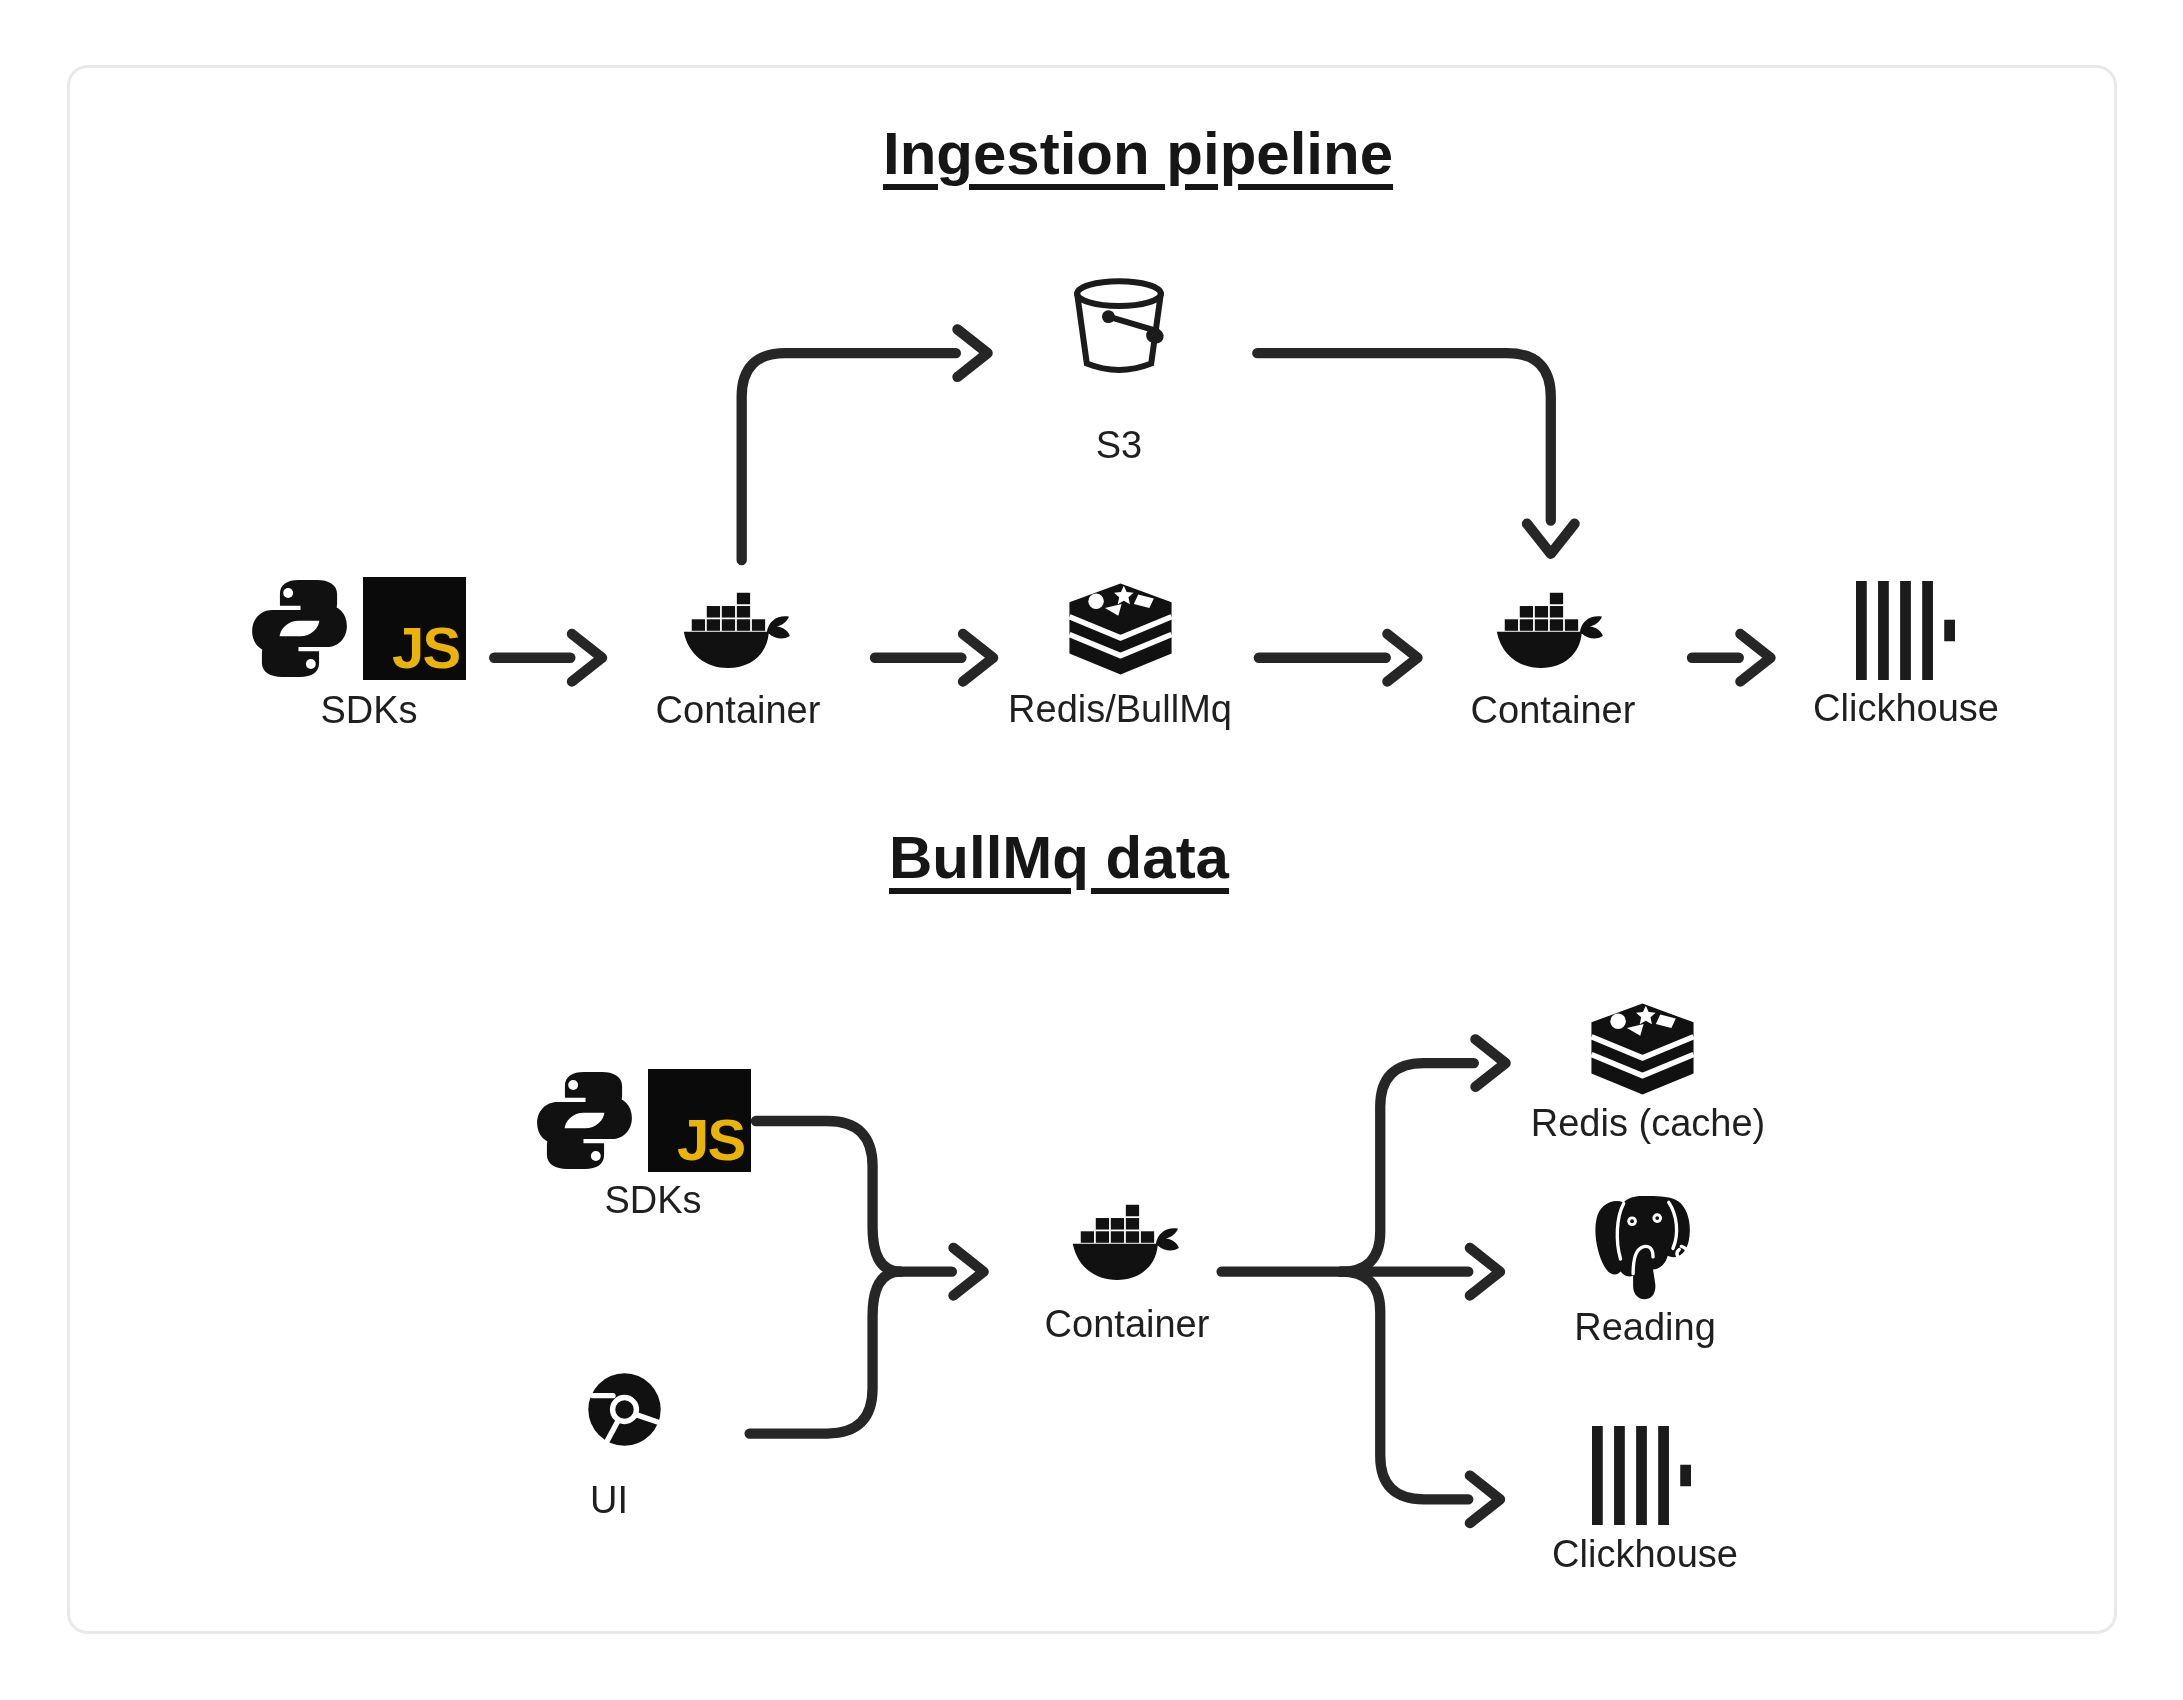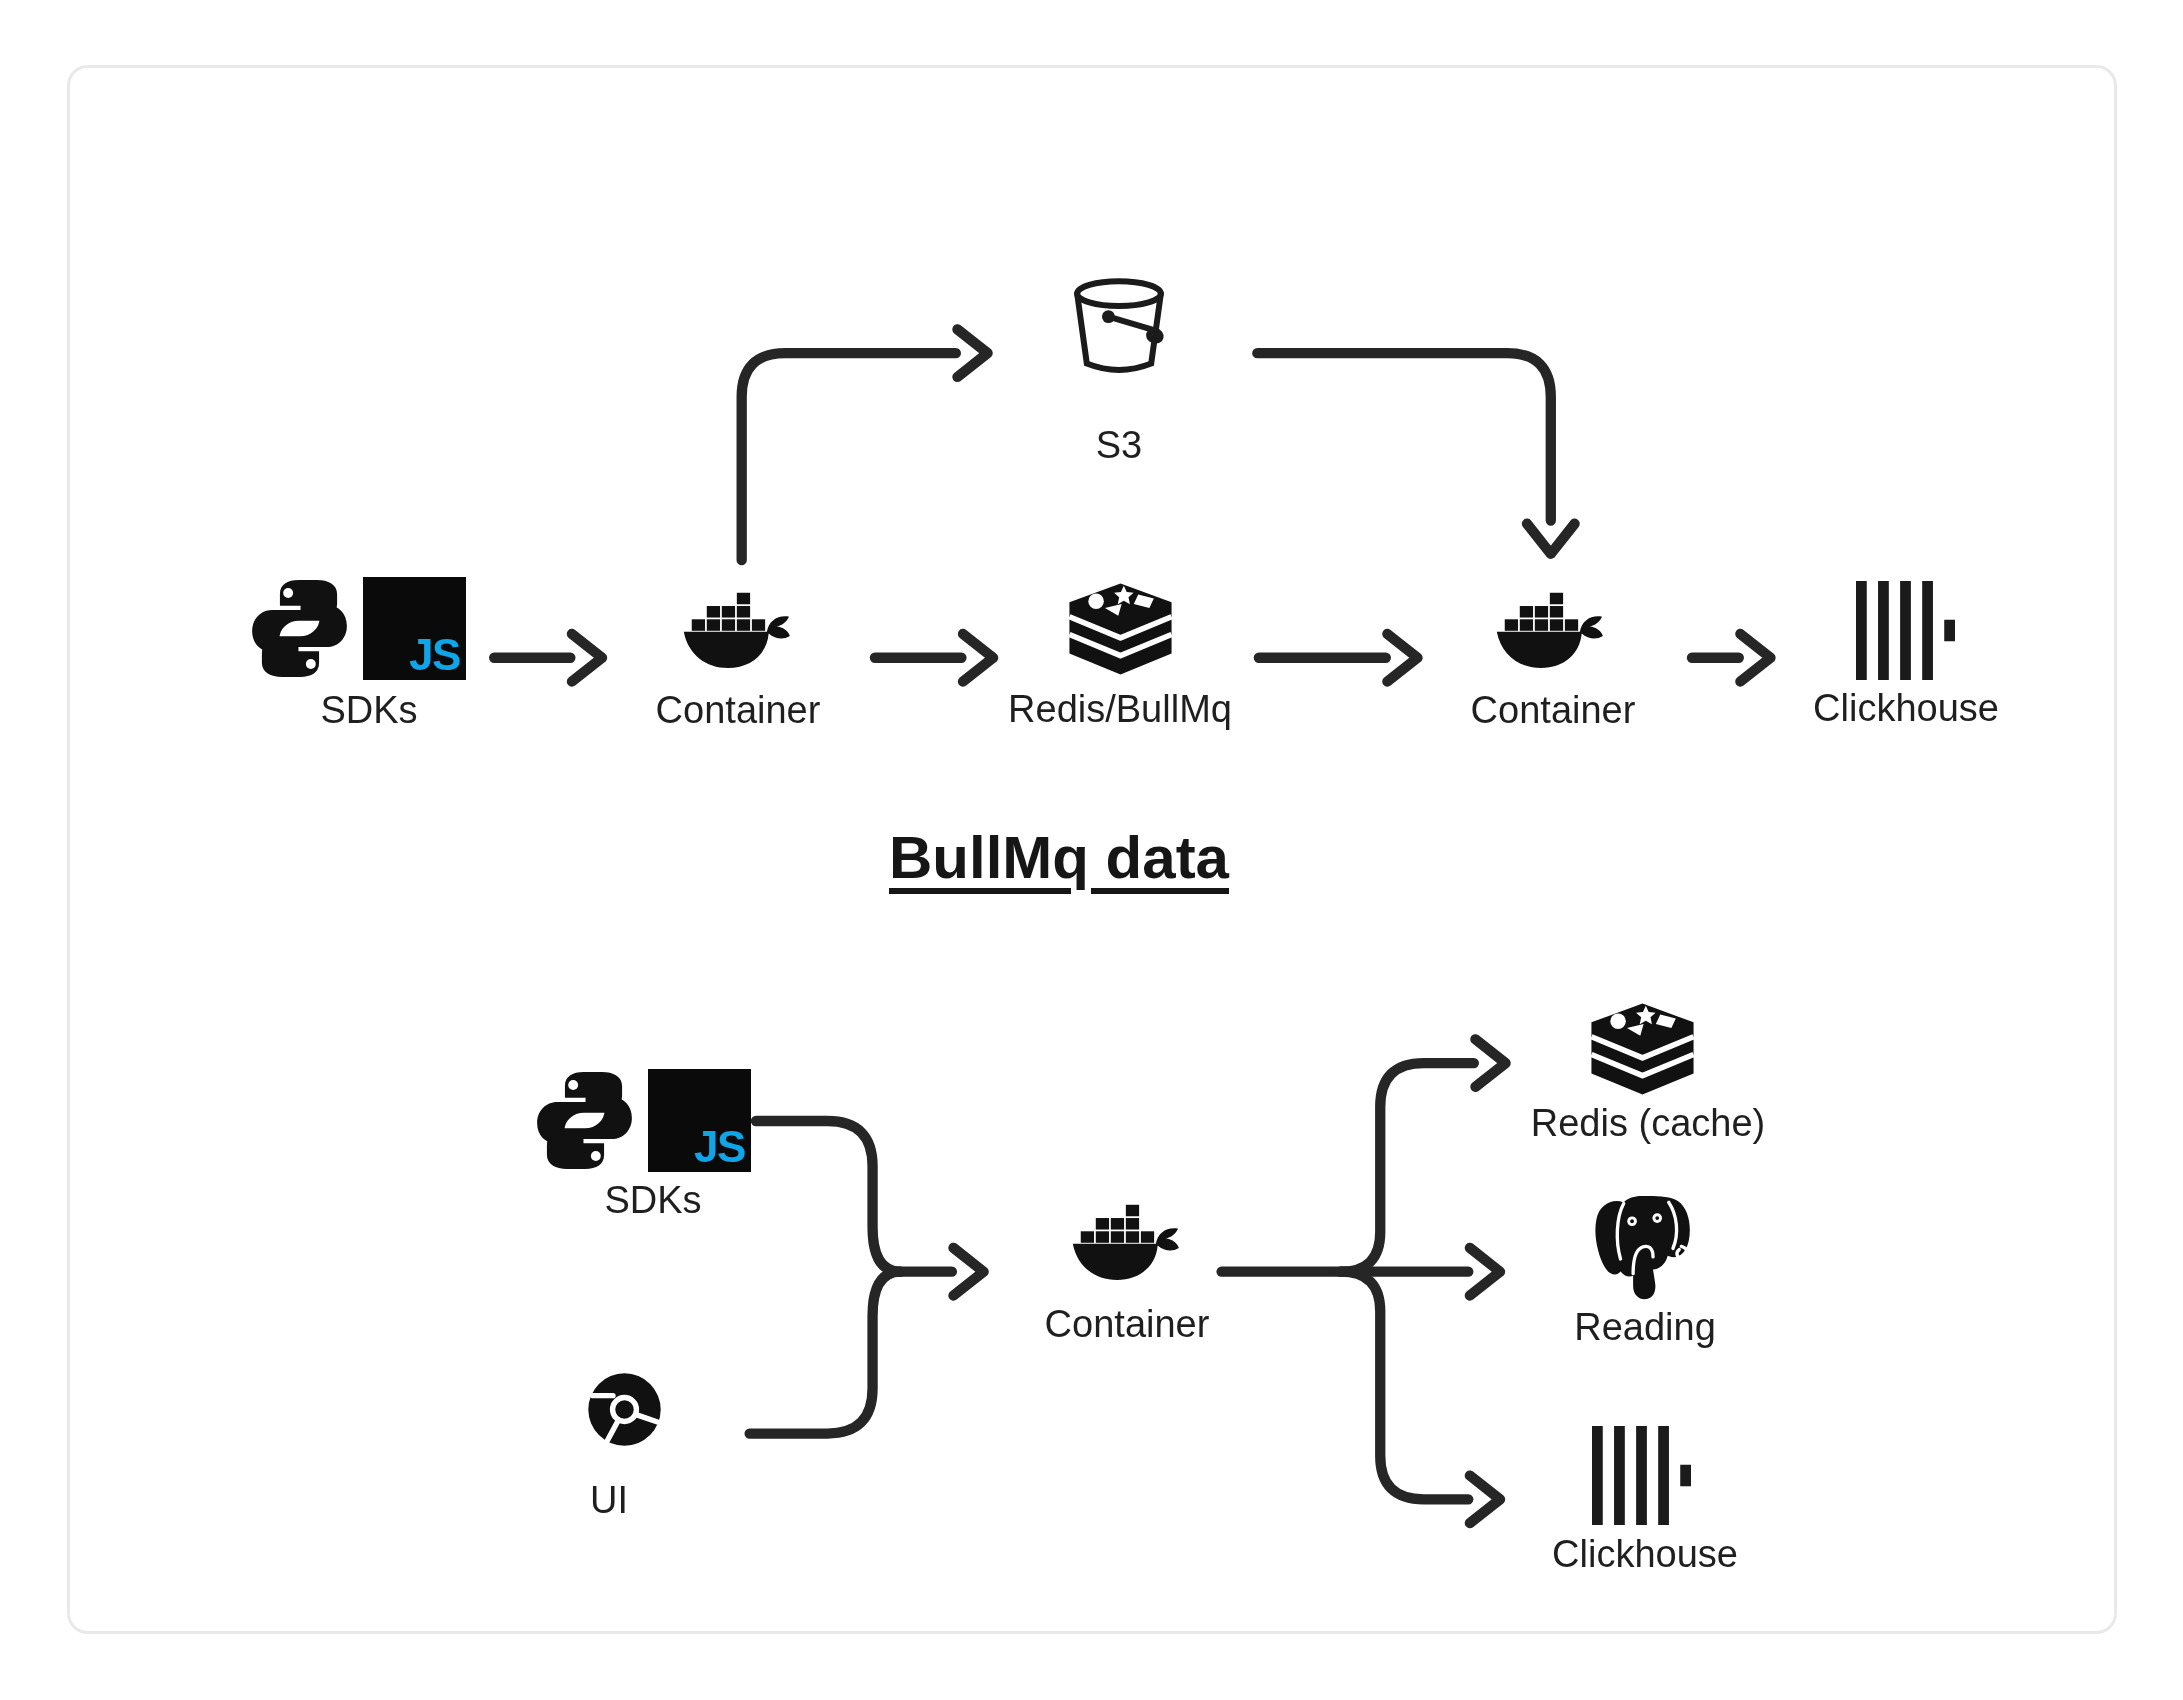--- a/index.html
+++ b/index.html
@@ -8,21 +8,21 @@
   .card{position:absolute;left:67px;top:65px;width:2050px;height:1569px;background:#ffffff;
         border:3.2px solid #e9e9e9;border-radius:20.6px;box-sizing:border-box;}
   .wires{position:absolute;left:0;top:0;width:2183px;height:1701px;}
   .wires path{stroke:#262626;stroke-width:13;fill:none;stroke-linecap:round;stroke-linejoin:round;}
   .title{position:absolute;transform:translateX(-50%);font-size:60px;font-weight:700;color:#161616;
          white-space:nowrap;text-decoration:underline;text-decoration-thickness:5.6px;text-underline-offset:10.3px;}
   .label{position:absolute;transform:translate(-50%,-50%);font-size:38px;color:#1f1f1f;white-space:nowrap;}
   .icon{position:absolute;}
   .js-tile{position:absolute;background:#0a0a0a;display:flex;align-items:flex-end;justify-content:flex-end;
            box-sizing:border-box;padding:3.2px 6.3px;}
-  .js-tile span{color:#0ea5e9;font-size:44px;font-weight:800;letter-spacing:-1.6px;line-height:1;}
+  .js-tile span{color:#eab308;font-size:58px;font-weight:800;letter-spacing:-1.6px;line-height:1;}
 </style>
 </head>
 <body>
 
 <div id="canvas">
   <div class="card"></div>
 
   <svg class="wires" viewBox="0 0 2752 2144">
 
     <path d="M623,829 H719"></path>
@@ -46,20 +46,21 @@
     <path d="M1202,1573 L1240,1603 L1202,1633"></path>
 
     <path d="M1540,1603 H1851"></path>
     <path d="M1853,1573 L1891,1603 L1853,1633"></path>
     <path d="M1690,1603 Q1740,1603 1740,1553 V1395 Q1740,1340 1795,1340 H1858"></path>
     <path d="M1860,1310 L1898,1340 L1860,1370"></path>
     <path d="M1690,1603 Q1740,1603 1740,1653 V1835 Q1740,1890 1795,1890 H1851"></path>
     <path d="M1853,1860 L1891,1890 L1853,1920"></path>
   </svg>
 
+  <div class="title" style="left:1138px;top:119px;">Ingestion pipeline</div>
   <div class="title" style="left:1059px;top:823px;">BullMq data</div>
 
   <svg class="icon" style="left:248px;top:577px;" width="103" height="103" viewBox="0 0 100 100">
     <g fill="#111111">
       <path d="M49.5,3 C38,3 31,7.5 31,16.5 V28 h20 v4 H23.5 C12.5,32 4,40.5 4,52.5 C4,64.5 12,72.5 23,72.5 h7.5 V60 c0,-10 8.5,-17.5 19,-17.5 h20.5 c9,0 16.5,-7.5 16.5,-16.5 V16.5 C86.5,7.5 78,3 67,3 Z"></path>
       <circle cx="39" cy="15.5" r="4.8" fill="#ffffff"></circle>
     </g>
     <g fill="#111111" transform="rotate(180 50 50)">
       <path d="M49.5,3 C38,3 31,7.5 31,16.5 V28 h20 v4 H23.5 C12.5,32 4,40.5 4,52.5 C4,64.5 12,72.5 23,72.5 h7.5 V60 c0,-10 8.5,-17.5 19,-17.5 h20.5 c9,0 16.5,-7.5 16.5,-16.5 V16.5 C86.5,7.5 78,3 67,3 Z"></path>
       <circle cx="39" cy="15.5" r="4.8" fill="#ffffff"></circle>

